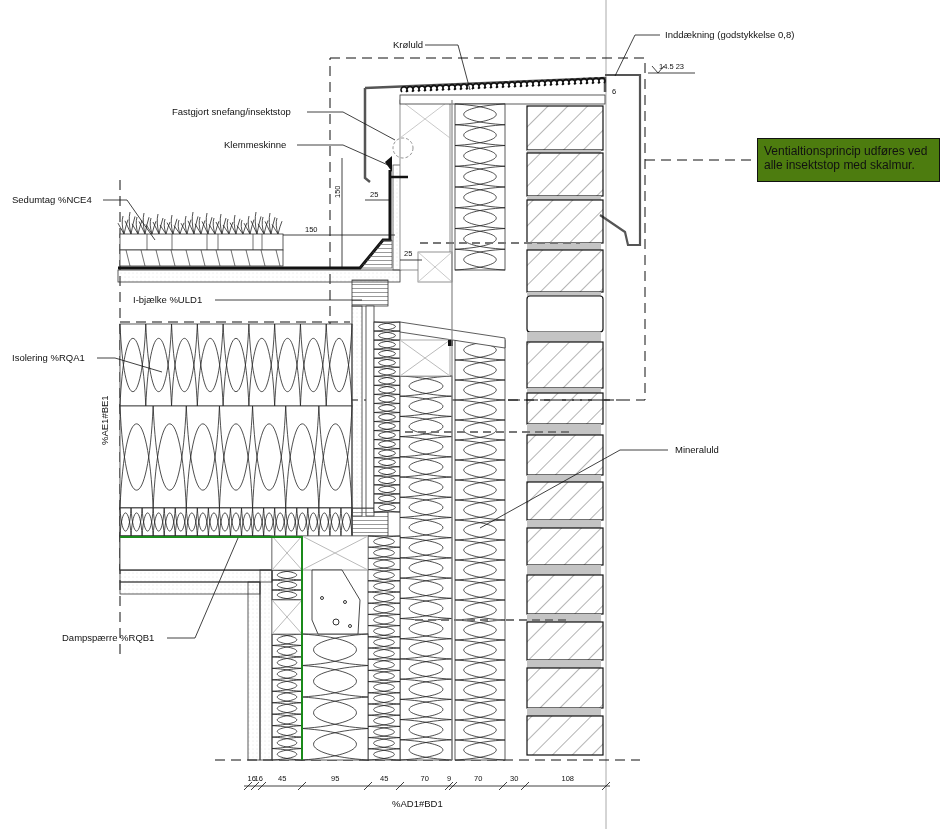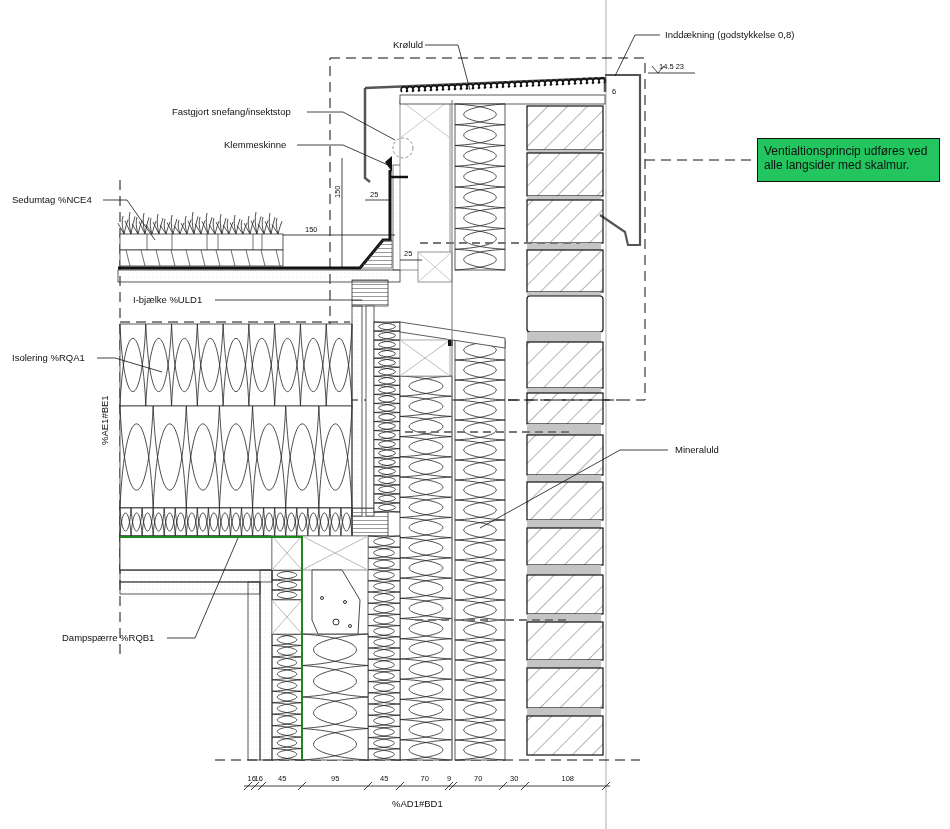--- a/index.html
+++ b/index.html
@@ -2,21 +2,21 @@
 <html><head>
 <meta charset="utf-8">
 <style>
   html, body { margin: 0; padding: 0; background: #ffffff; }
   body { width: 950px; height: 829px; position: relative; overflow: hidden;
          font-family: "Liberation Sans", sans-serif; }
   #drawing { position: absolute; left: 0; top: 0; }
   .lbl { font-family: "Liberation Sans", sans-serif; font-size: 9.5px; fill: #111; }
   .dim { font-family: "Liberation Sans", sans-serif; font-size: 7.5px; fill: #111; }
   .note-box { position: absolute; left: 757px; top: 138px; width: 183px; height: 44px;
-              border: 1px solid #111; background: #22c55e; box-sizing: border-box;
+              border: 1px solid #111; background: #4d7c0f; box-sizing: border-box;
               padding: 5px 0 0 6px; font-size: 12px; line-height: 14px; color: #111;
               font-family: "Liberation Sans", sans-serif; }
   .note-box span { display: block; white-space: nowrap; }
 </style>
 </head>
 <body>
 
 <svg id="drawing" width="950" height="829" viewBox="0 0 950 829" xmlns="http://www.w3.org/2000/svg">
   <defs>
     <pattern id="hatch" patternUnits="userSpaceOnUse" width="14" height="14" patternTransform="rotate(45)">
@@ -296,14 +296,14 @@
         <text x="474" y="781" class="dim">70</text>
         <text x="510" y="781" class="dim">30</text>
         <text x="561.5" y="781" class="dim">108</text>
       </g>
     <text class="lbl" x="392" y="807">%AD1#BD1</text>
   </g>
 </svg>
 
 <div class="note-box">
   <span>Ventialtionsprincip udføres ved</span>
-  <span>alle langsider med skalmur.</span>
+  <span>alle insektstop med skalmur.</span>
 </div>
 
 </body></html>

